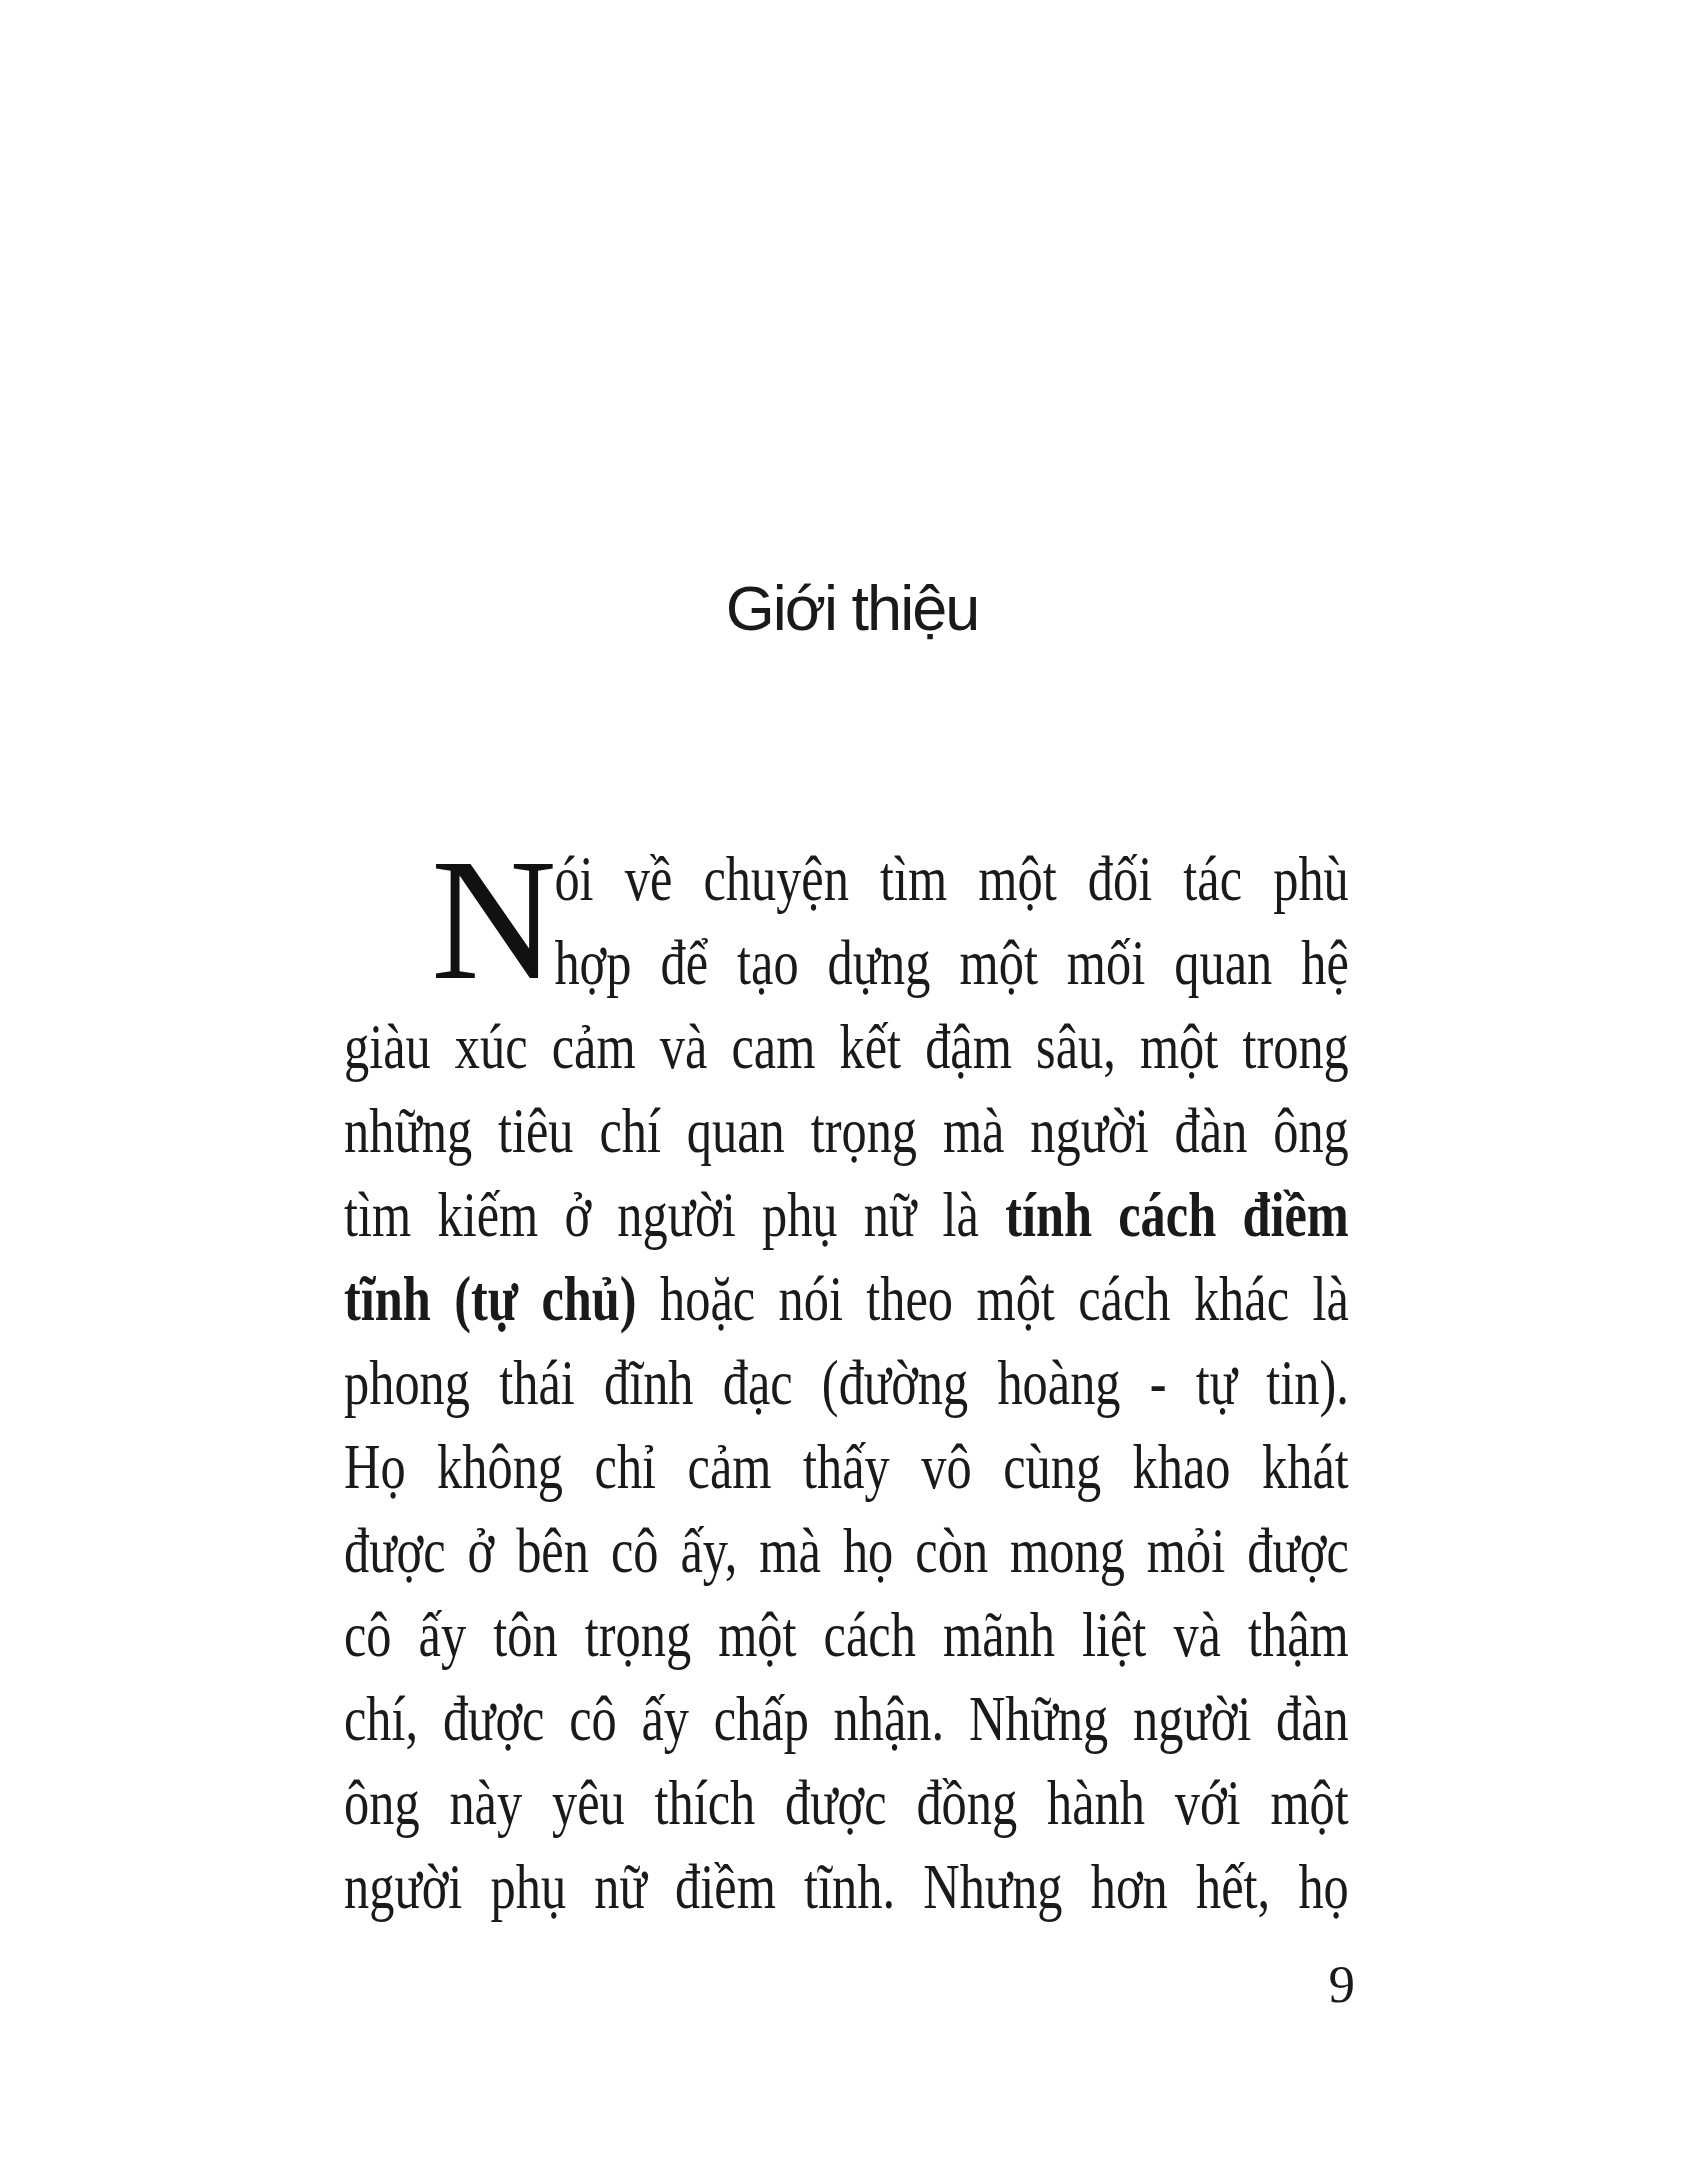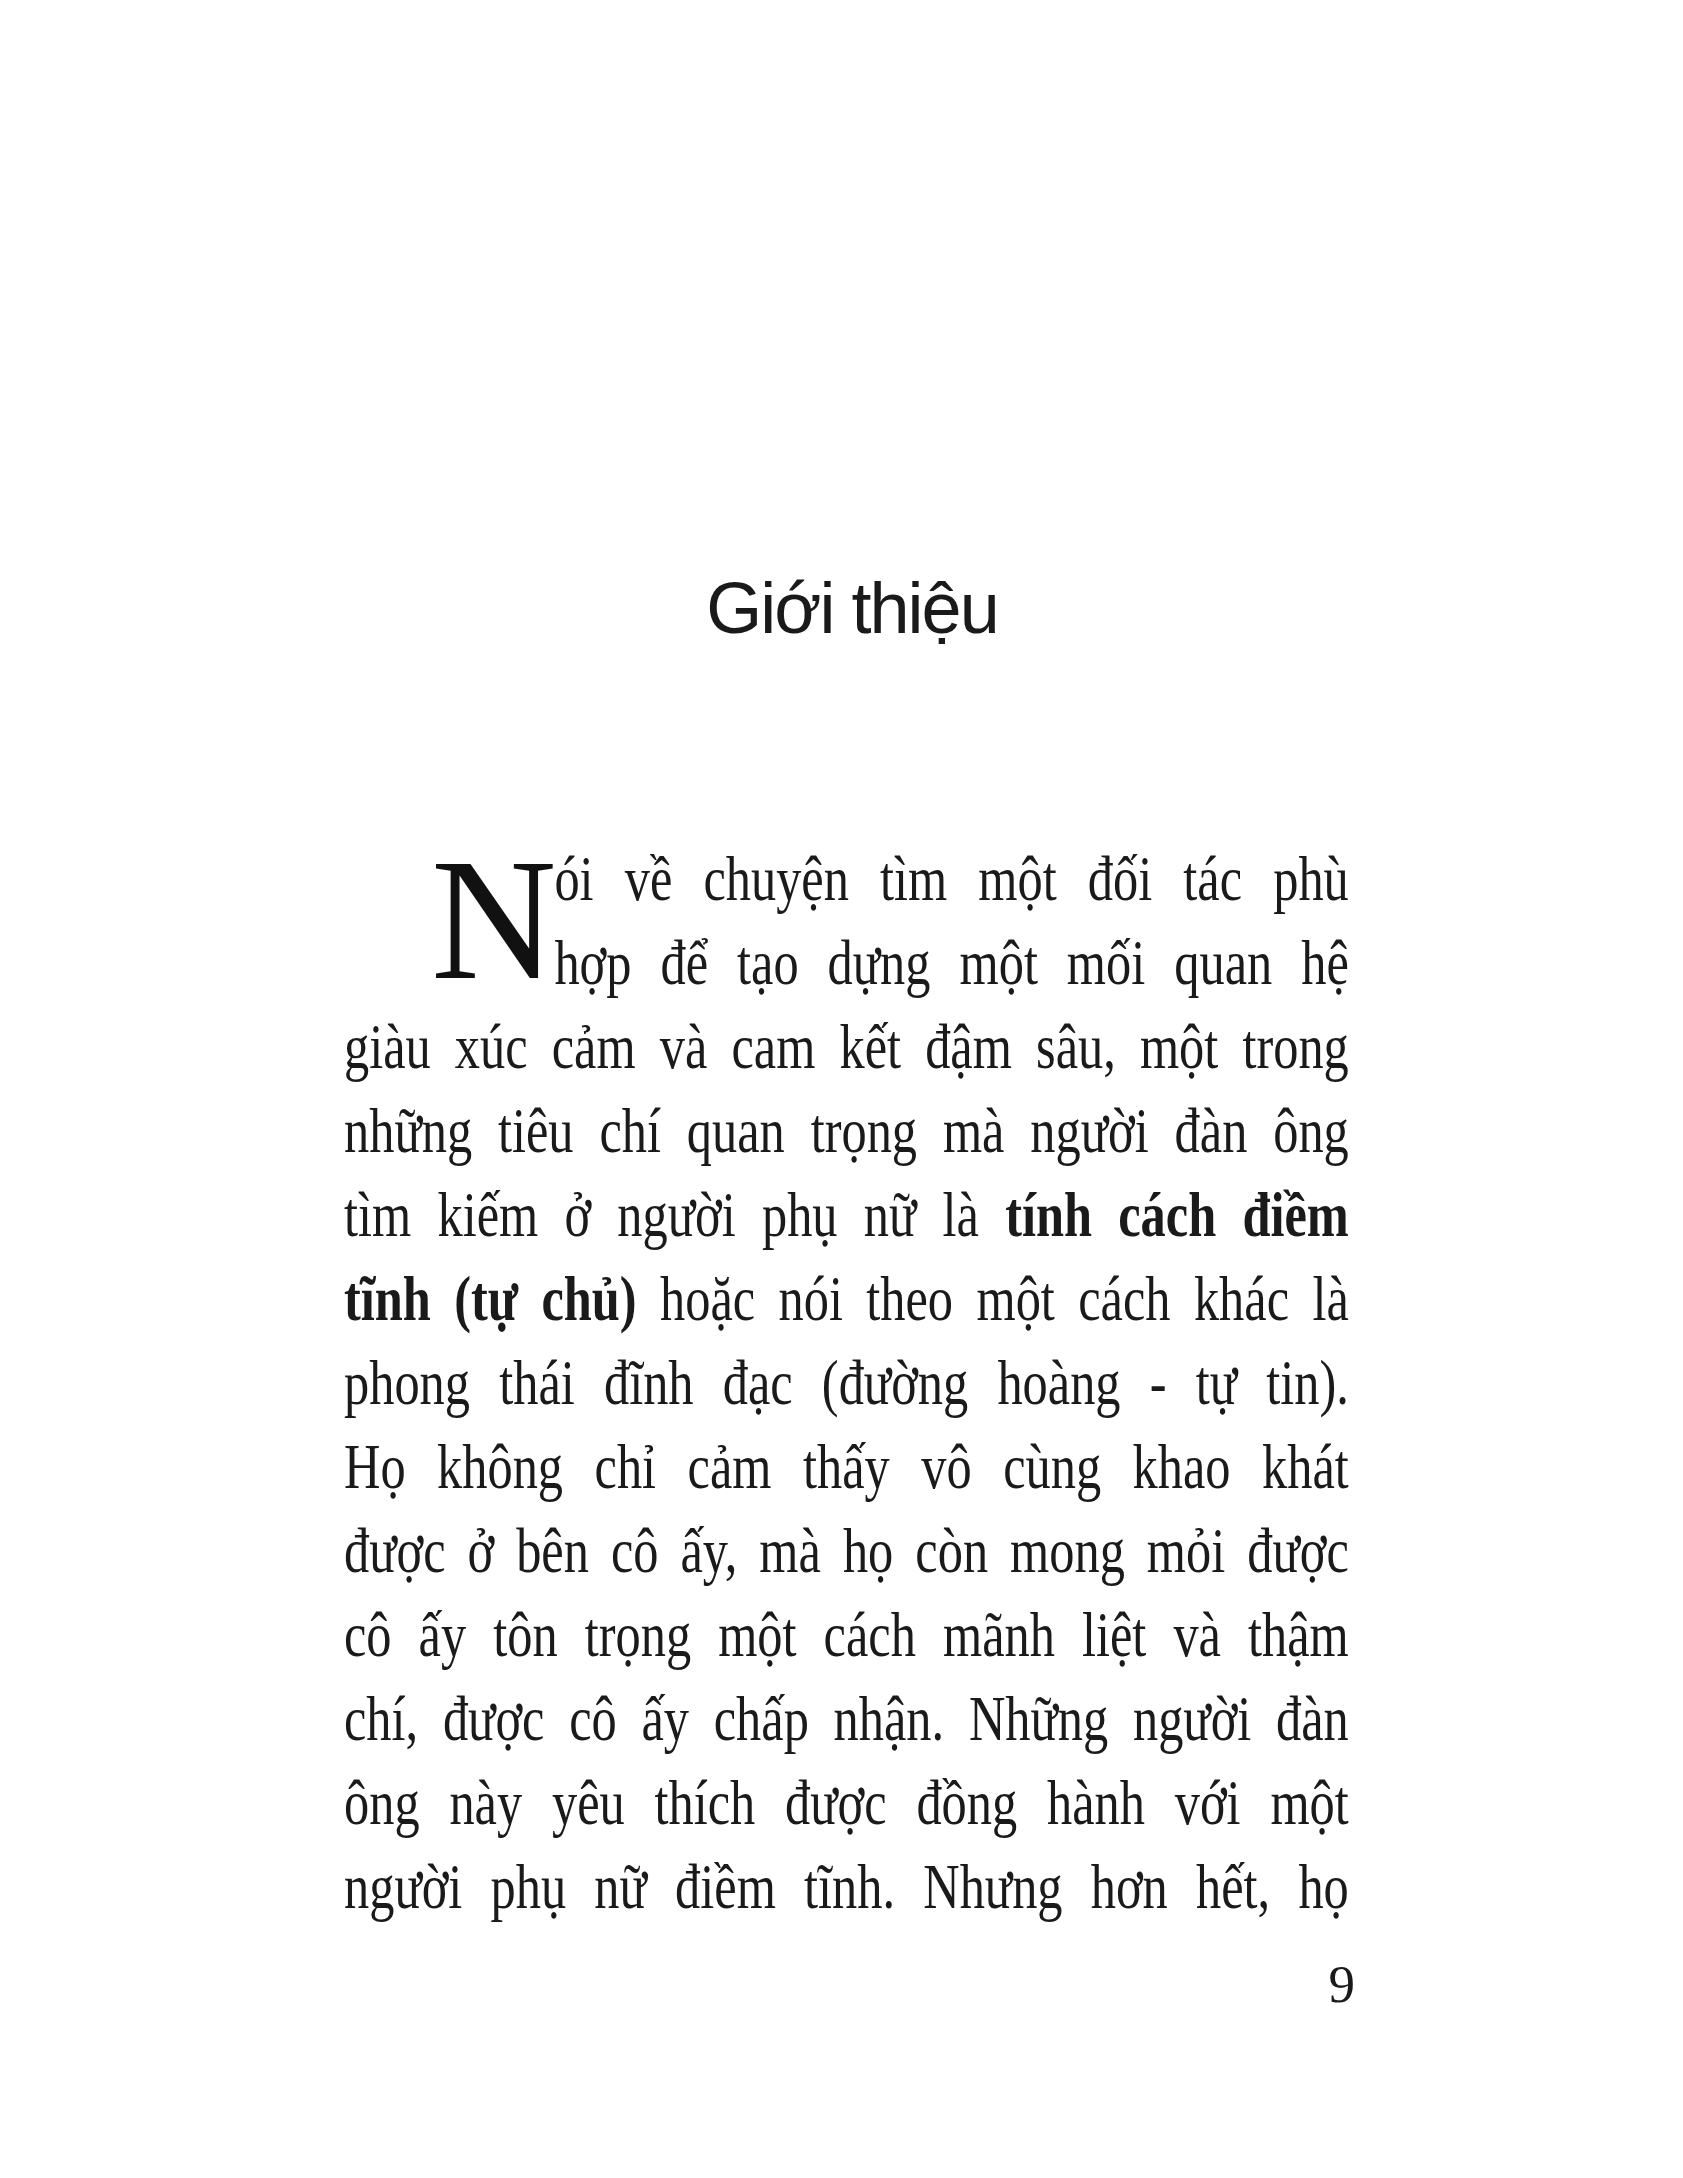--- a/index.html
+++ b/index.html
@@ -14,21 +14,21 @@
   }
   .title {
     position: absolute;
     left: 344px;
     top: 560px;
     width: 1016px;
     margin: 0;
     text-align: center;
     font-family: "Liberation Sans", sans-serif;
     font-weight: 400;
-    font-size: 72px;
+    font-size: 63px;
     line-height: 97px;
     letter-spacing: -2px;
     color: #1a1a1a;
     white-space: nowrap;
   }
   .textblock {
     position: absolute;
     left: 344px;
     top: 837px;
     width: 1005px;

